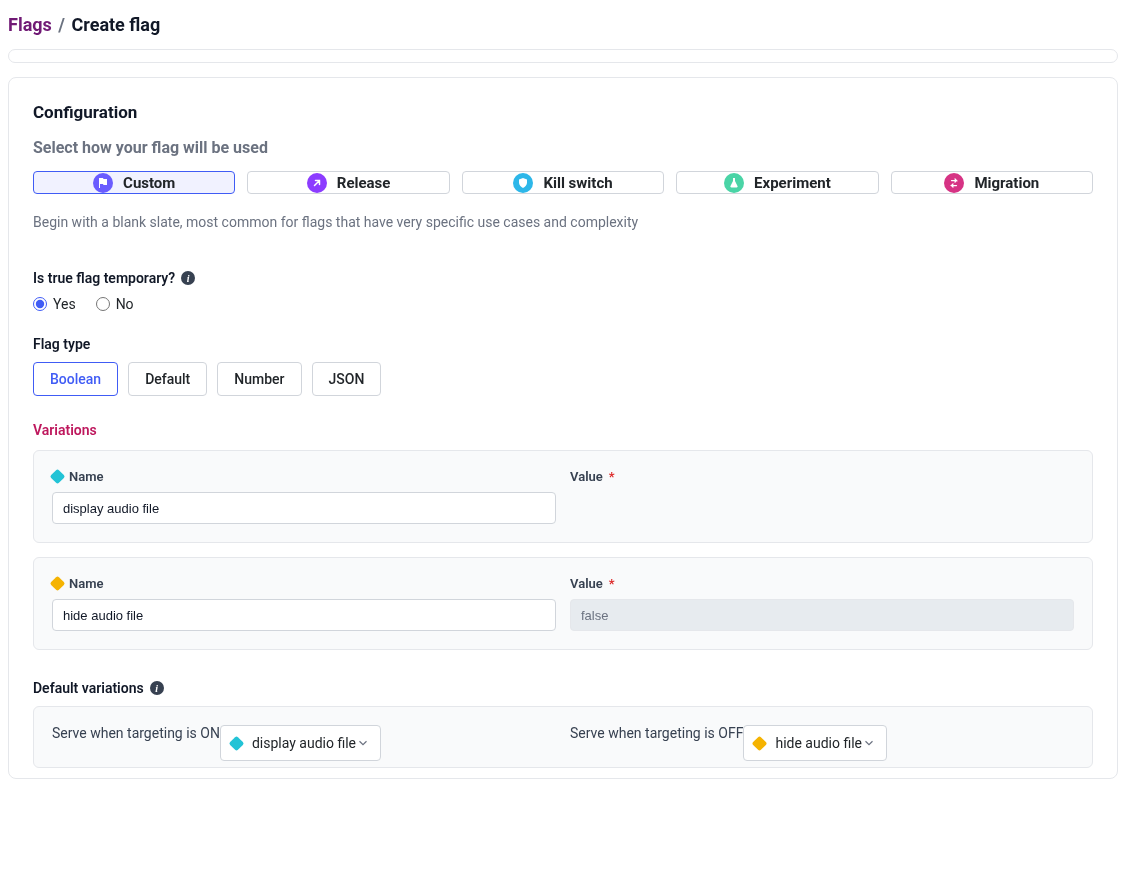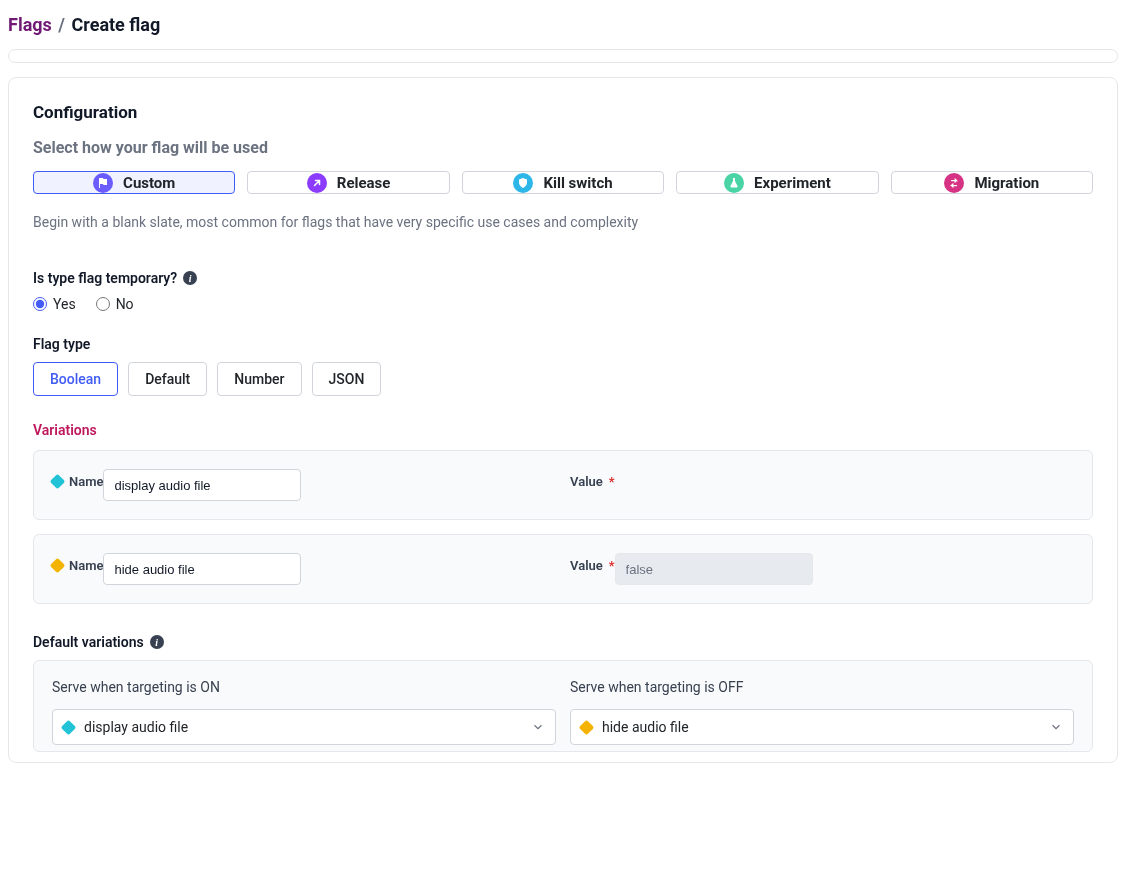--- a/index.html
+++ b/index.html
@@ -96,21 +96,21 @@
 
   .sub-heading { font-size:14px; font-weight:600; color:#be185d; margin-bottom:12px; }
 
   .var-card {
     border:1px solid #e5e7eb; border-radius:6px;
     background:#f9fafb;
     padding:18px 18px;
     margin-bottom:14px;
   }
   .var-row { display:flex; gap:14px; }
-  .var-col { flex:1; display:flex; flex-direction:row; }
+  .var-col { flex:1; display:flex; flex-direction:column; }
   .field-label { font-size:13px; font-weight:600; color:#374151; margin-bottom:8px; display:flex; align-items:center; gap:6px;}
   .req { color:#dc2626; }
   .text-input {
     border:1px solid #d1d5db; border-radius:4px;
     background:#fff;
     height:32px; padding:0 10px; font-size:13px;
     color:#111827;
   }
   .text-input[disabled]{
     background:#e7ebef; border-color:#e5e7eb; color:#6b7280;
@@ -122,21 +122,21 @@
   }
   .d-teal { background:#22c3d6; }
   .d-amber { background:#f5b301; }
 
   .defaults {
     border:1px solid #e5e7eb; border-radius:6px;
     background:#f9fafb;
     padding:18px 18px 6px 18px;
   }
   .defaults-row { display:flex; gap:14px; }
-  .def-col { flex:1; display:flex; flex-direction:column; }
+  .def-col { flex:1; display:flex; flex-direction:row; }
   .def-label { font-size:14px; color:#374151; margin-bottom:14px; }
 
   .select {
     border:1px solid #d1d5db; border-radius:4px; background:#fff;
     height:36px; padding:0 10px;
     display:flex; align-items:center; justify-content:space-between;
     cursor:pointer; font-size:14px;
   }
   .select .left { display:flex; align-items:center; gap:10px;}
   .chevron { width:14px; height:14px; }
@@ -200,21 +200,21 @@
             <path d="M7 7h10l-3-3m3 3-3 3M17 17H7l3 3m-3-3 3-3" stroke="#fff" stroke-width="2.5" fill="none" stroke-linecap="round"></path>
           </svg>
       </span>
       <span>Migration</span>
     </div>
   </div>
 
   <div class="desc">Begin with a blank slate, most common for flags that have very specific use cases and complexity</div>
 
   <div class="label">
-    <span>Is type flag temporary?</span>
+    <span>Is true flag temporary?</span>
     <span class="info-icon">i</span>
   </div>
   <div class="radio-row">
     <label class="radio-opt">
       <input type="radio" name="temp" checked="" style="">
       <span>Yes</span>
     </label>
     <label class="radio-opt">
       <input type="radio" name="temp" style="">
       <span>No</span>

